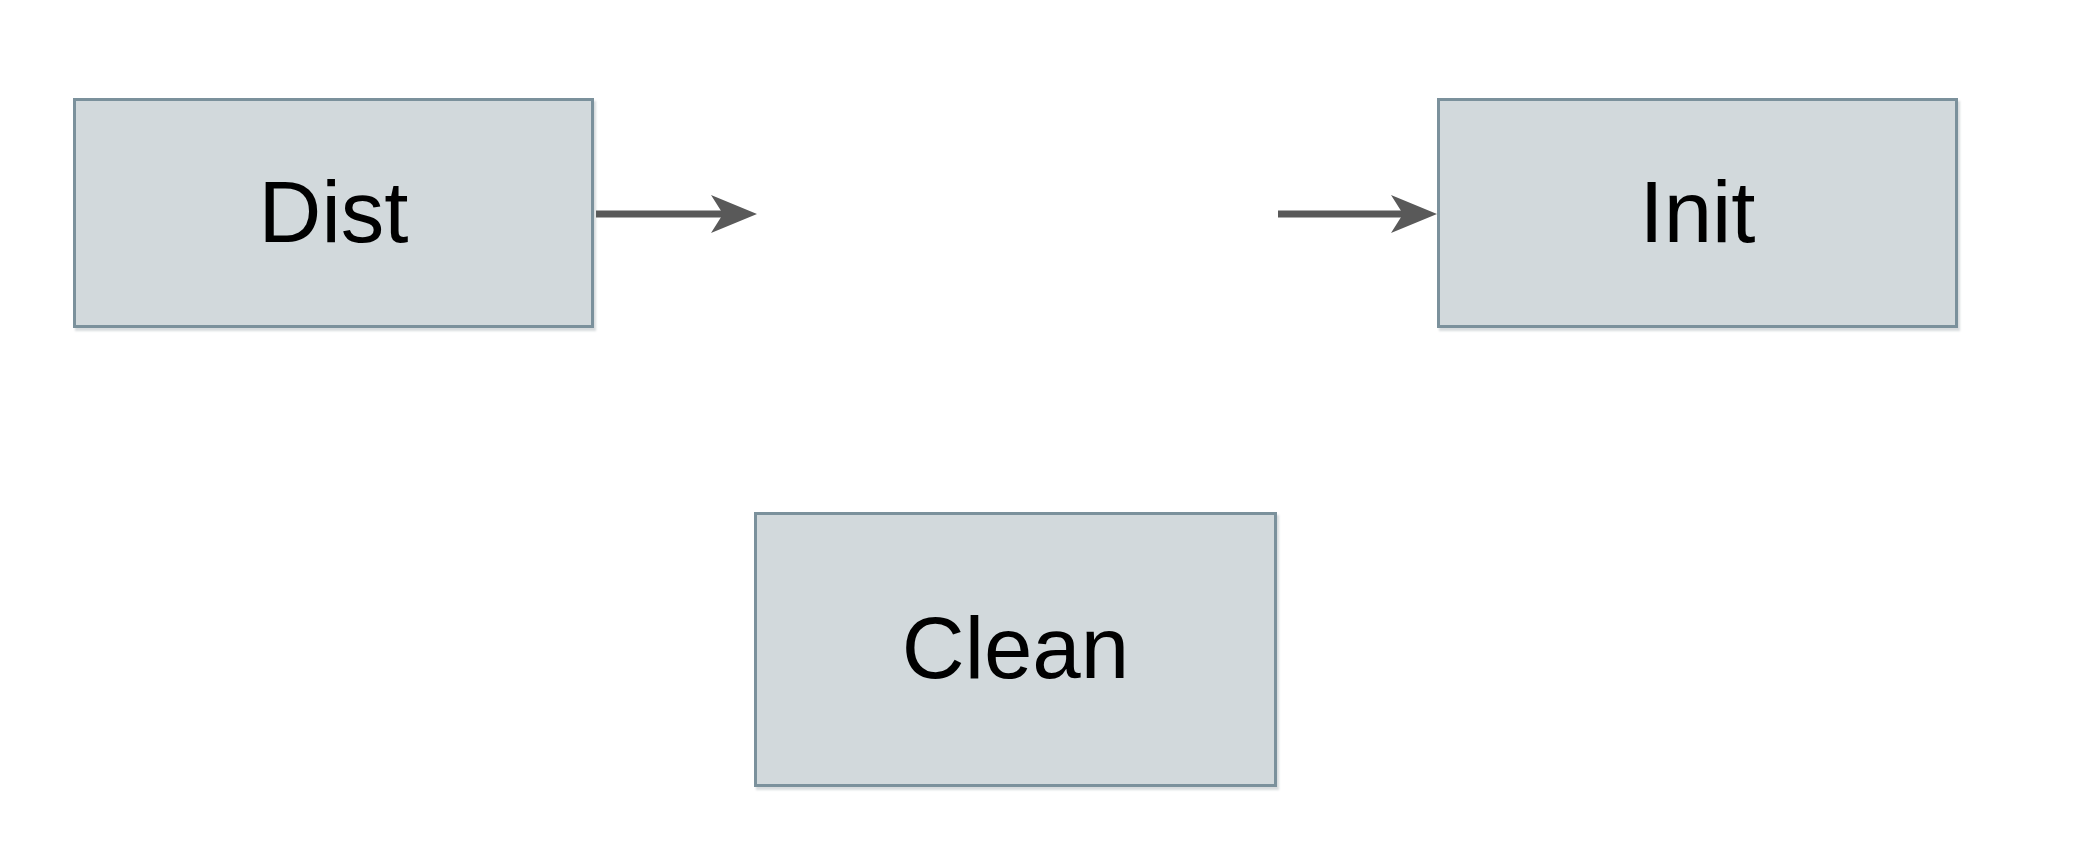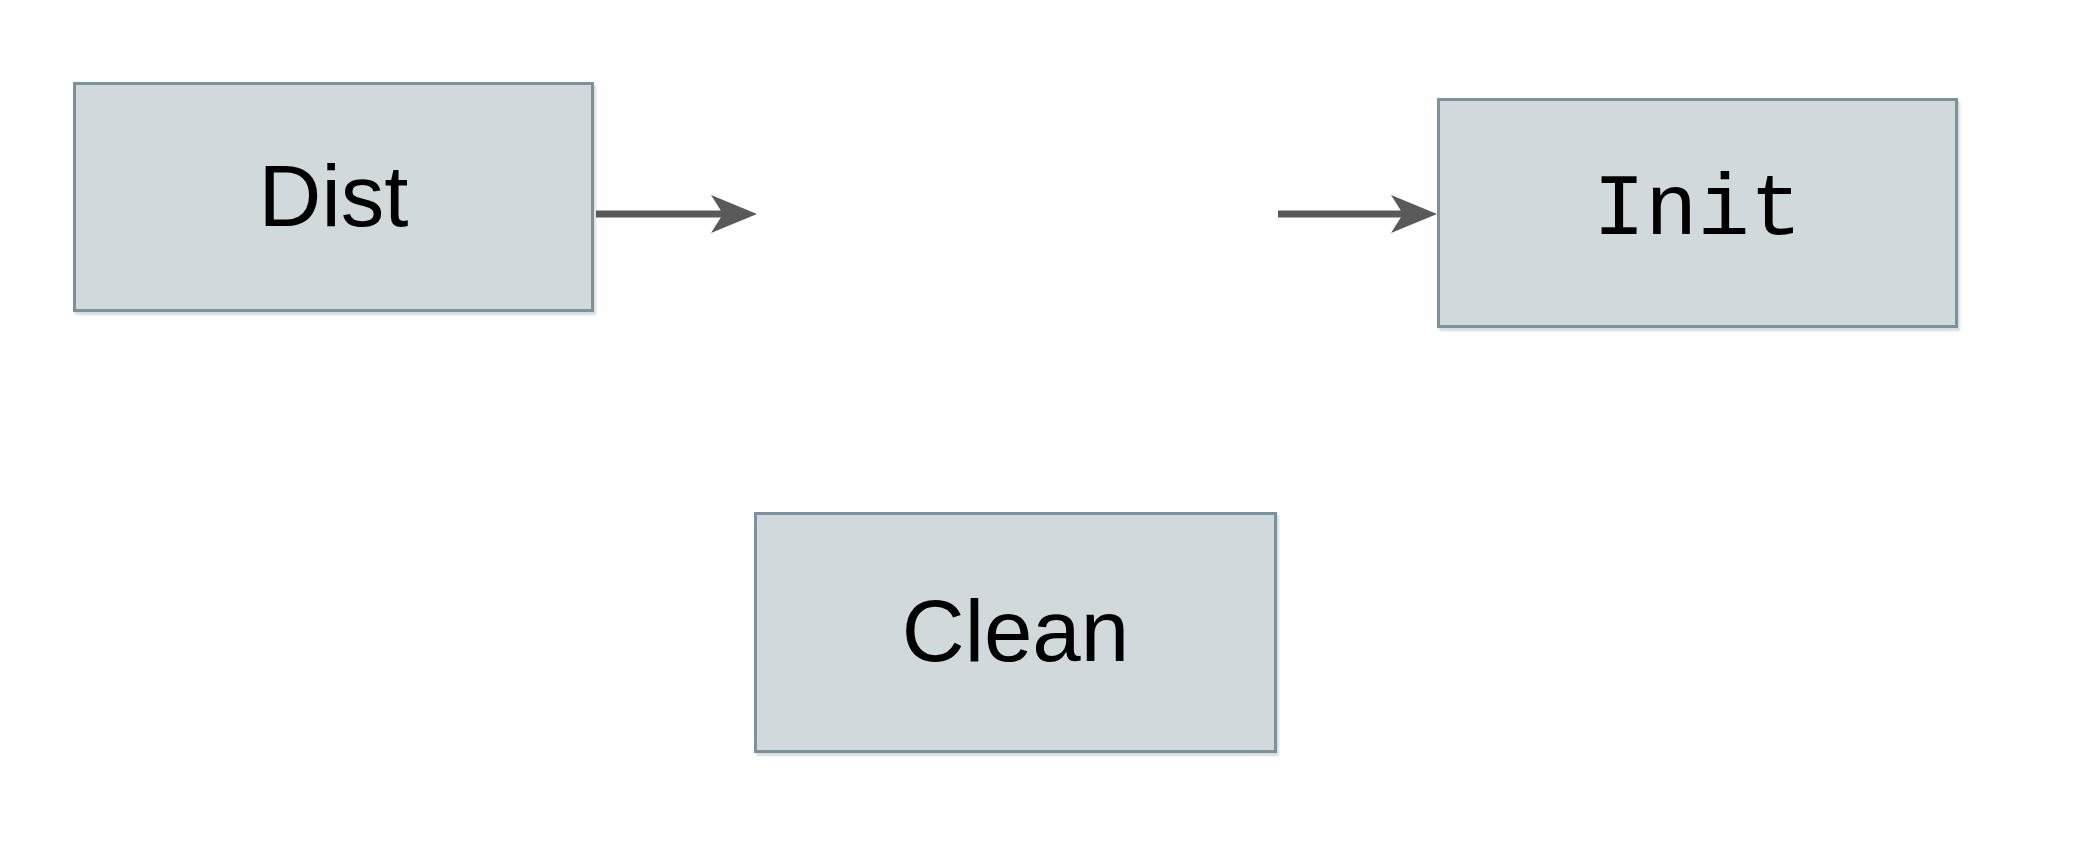--- a/index.html
+++ b/index.html
@@ -37,24 +37,24 @@
   }
   .node-label {
     color: var(--text);
     font-size: 87px;
     font-weight: 400;
     line-height: 1;
     letter-spacing: 0;
     white-space: nowrap;
     transform: translateY(-2px);
   }
-  #node-dist    { left: 73px;   top: 82px;  }
+  #node-dist    { left: 73px;   top: 98px;  }
   #node-compile { left: 757px;  top: 98px;  }
-  #node-init    { left: 1437px; top: 98px; font-family: Liberation Mono, monospace;  }
-  #node-clean   { left: 754px;  top: 512px; width: 523px; height: 241px; }
+  #node-init    { left: 1437px; top: 98px;  }
+  #node-clean   { left: 754px;  top: 512px; width: 523px; height: 275px; }
   svg.edges {
     position: absolute;
     left: 0; top: 0;
     width: 2078px;
     height: 848px;
     pointer-events: none;
   }
   svg.edges line { stroke: var(--arrow); stroke-width: 7; }
   svg.edges polygon { fill: var(--arrow); }
 </style>

